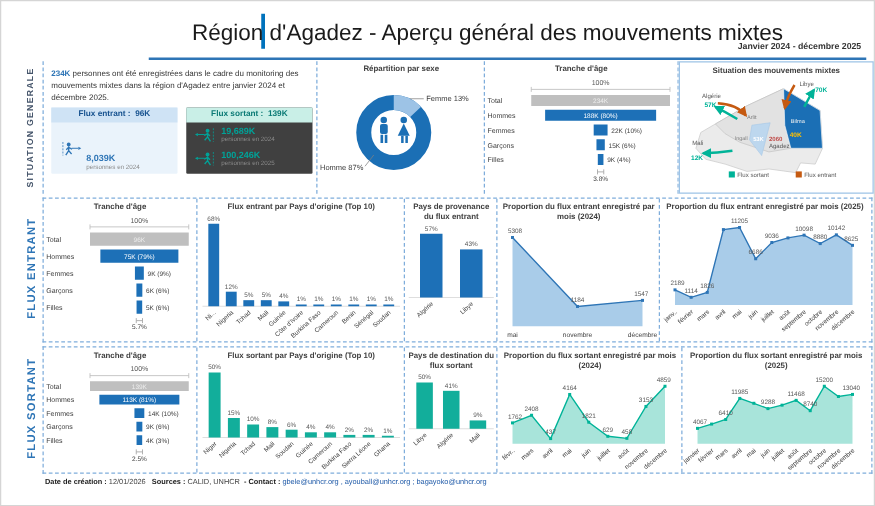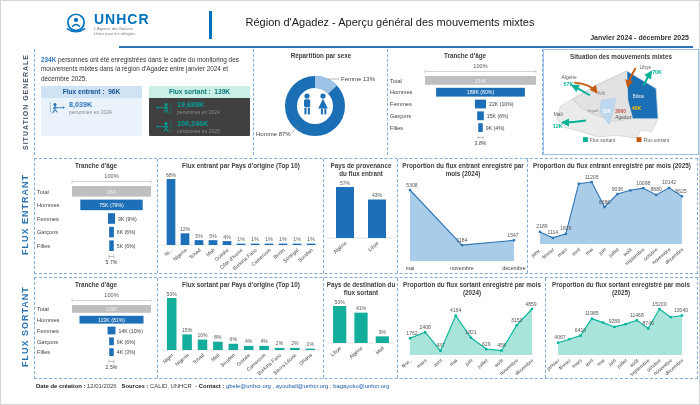--- a/index.html
+++ b/index.html
@@ -7,21 +7,21 @@
        font-family:"Liberation Sans",sans-serif;color:#333;}
   .page{position:absolute;inset:0;border:1px solid #d5d5d5;background:#fff;}
   svg{display:block;overflow:visible;}
   svg text{font-family:"Liberation Sans",sans-serif;}
 
   
   .logo{position:absolute;left:62px;top:10px;display:flex;align-items:center;gap:5px;}
   .logo-txt .nm{font-size:14px;font-weight:bold;color:#0072BC;letter-spacing:1px;line-height:14px;}
   .logo-txt .tg{font-size:4px;color:#7f7f7f;line-height:5px;}
   .logo-bar{position:absolute;left:208px;top:10px;width:3px;height:28px;background:#0072BC;}
-  .title{position:absolute;left:120px;right:40px;top:15px;text-align:center;font-size:11px;color:#1a1a1a;}
+  .title{position:absolute;left:120px;right:40px;top:15px;text-align:center;font-size:18px;color:#1a1a1a;}
   .daterange{position:absolute;right:10px;top:33px;font-size:7px;font-weight:bold;color:#333;}
   .hrule{position:absolute;left:118px;right:6px;top:45px;height:2px;background:#2E75B6;}
 
   
   .vlabel{position:absolute;left:17px;width:14px;display:flex;align-items:center;justify-content:center;
           writing-mode:vertical-rl;transform:rotate(180deg);font-weight:bold;letter-spacing:1px;white-space:nowrap;}
   #vl-gen{top:48px;height:106px;font-size:7px;color:#44546A;}
   #vl-ent{top:157px;height:114px;font-size:9px;color:#2E75B6;}
   #vl-sor{top:276px;height:100px;font-size:9px;color:#2E75B6;}
 
@@ -74,50 +74,37 @@
   .fluxboxes{display:flex;gap:7px;margin:3px 0 0 6px;}
   .fbox{width:101px;border-radius:1px;}
   .fbox.ent{background:#EAF3FB;}
   .fbox.sor{background:#404040;}
   .fbox .hd{font-size:6.6px;font-weight:bold;text-align:center;padding:2.5px 0;}
   .fbox.ent .hd{background:#CFE3F5;color:#17528F;}
   .fbox.sor .hd{background:#C9EFE7;color:#0B7A75;}
   .fitem{display:flex;align-items:center;gap:4px;padding:3px 0 2px 7px;}
   .fitem .num{font-size:7.2px;font-weight:bold;line-height:8px;}
   .fitem .sub{font-size:5px;color:#8a8a8a;}
-  .ent .num{color:#2E75B6;} .sor .num{color:#00A298;}
+  .ent .num{color:#2E75B6;margin-top:22px;} .sor .num{color:#00A298;}
   .picon{width:17px;height:14px;color:#2E75B6;}
   .sor .picon{color:#00A298;transform:scaleX(-1);}
 
   
   .map-svg{width:148px;height:86px;margin:1px auto 0 auto;}
 
   
   .footer{position:absolute;left:35px;top:382px;font-size:5.9px;color:#404040;}
   .footer b{color:#222;}
   .footer .mail{color:#1F5AA8;}
 </style>
 </head>
 <body>
 
 <div class="page">
 
-  <div class="logo">
-    <svg width="26" height="26" viewBox="0 0 24 24">
-      <circle cx="12" cy="10.5" r="7.5" fill="none" stroke="#0072BC" stroke-width="1.6"></circle>
-      <circle cx="12" cy="8.2" r="2" fill="#0072BC"></circle>
-      <path d="M8.5,14.5 Q12,10.5 15.5,14.5" fill="none" stroke="#0072BC" stroke-width="1.4"></path>
-      <path d="M3.5,16 Q12,22.5 20.5,16" fill="none" stroke="#0072BC" stroke-width="1.3"></path>
-    </svg>
-    <div class="logo-txt">
-      <div class="nm">UNHCR</div>
-      <div class="tg">L'Agence des Nations</div>
-      <div class="tg">Unies pour les réfugiés</div>
-    </div>
-  </div>
   <div class="logo-bar"></div>
   <div class="title">Région d'Agadez  -  Aperçu général des mouvements mixtes</div>
   <div class="daterange">Janvier 2024 - décembre 2025</div>
   <div class="hrule"></div>
 
   <div class="vlabel" id="vl-gen">SITUATION GENERALE</div>
   <div class="vlabel" id="vl-ent">FLUX ENTRANT</div>
   <div class="vlabel" id="vl-sor">FLUX SORTANT</div>
 
   <div class="row" id="row1">

